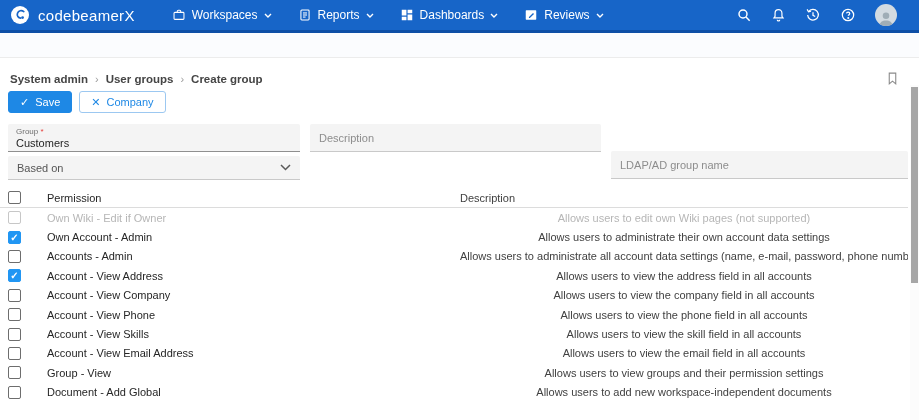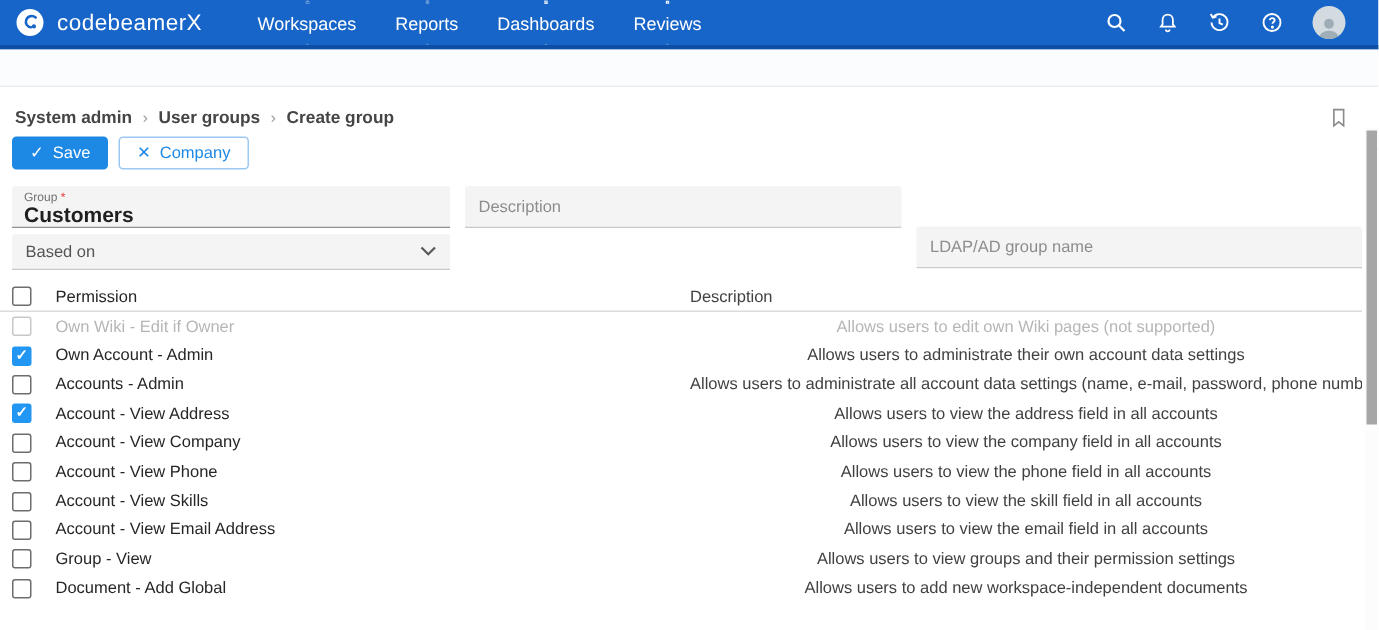--- a/index.html
+++ b/index.html
@@ -8,21 +8,21 @@
   .app { position:relative; width:919px; height:420px; background:#fff; }
 
   
   .topbar { position:absolute; top:0; left:0; right:0; height:33px;
             background:#1765c8; border-bottom:3px solid #0e4fa6;
             display:flex; align-items:center; padding:0 22px 0 10px; color:#fff; }
   .logo { display:flex; align-items:center; gap:8px; margin-right:24px; }
   .logo-text { font-size:15px; letter-spacing:.3px; color:#fff; }
   .nav { display:flex; align-items:center; gap:0; }
   .nav-item { display:flex; align-items:center; gap:6px; font-size:12px;
-              color:#fff; padding:0 13px; height:30px; cursor:pointer;flex-direction:column; }
+              color:#fff; padding:0 13px; height:30px; cursor:pointer; }
   .nav-item svg { display:block; }
   .top-right { margin-left:auto; display:flex; align-items:center; gap:19px; }
   .tr-icon { display:flex; align-items:center; justify-content:center; cursor:pointer; }
   .avatar { width:22px; height:22px; border-radius:50%; background:#d3dbe1;
             display:flex; align-items:flex-end; justify-content:center; overflow:hidden; }
 
   
   .band { position:absolute; top:33px; left:0; right:0; height:24px; background:#fbfcfe; }
   .crumbbar { position:absolute; top:57px; left:0; right:0; height:43px; background:#fff;
               border-top:1px solid #ececec; border-bottom:1px solid #e0e0e0;
@@ -40,39 +40,39 @@
          font-size:11px; border-radius:3px; padding:0 11px; cursor:pointer; }
   .btn-save { background:#1e88e5; border:1px solid #1e88e5; color:#fff; }
   .btn-cancel { background:#fff; border:1px solid #9cc8f1; color:#1e88e5; }
   .btn .glyph { font-size:11px; line-height:1; }
 
   .fields { position:absolute; top:39px; left:8px; right:11px; display:flex; gap:10px; }
   .field-group { flex:0 0 292px; height:28px; background:#f4f4f4;
                  border-bottom:1px solid #8f8f8f; border-radius:2px 2px 0 0; padding:3px 8px 0; }
   .fg-label { font-size:8px; line-height:9px; color:#6f6f6f; }
   .fg-req { color:#e53935; }
-  .fg-value { font-size:14px; line-height:14px; color:#1f1f1f;font-weight:bold; }
+  .fg-value { font-size:11px; line-height:14px; color:#1f1f1f; }
   .input-filled { height:28px; background:#f4f4f4; border:none; border-bottom:1px solid #c9c9c9;
                   border-radius:2px 2px 0 0; font-family:"Liberation Sans",sans-serif;
                   font-size:11px; color:#444; padding:0 9px; outline:none; }
   .input-desc { flex:0 0 291px; }
   .input-ldap { flex:1 1 auto;margin-top:27px; }
   .input-filled::placeholder { color:#8d8d8d; }
 
   .select { position:absolute; top:71px; left:8px; width:292px; height:24px;
             background:#f4f4f4; border-bottom:1px solid #c9c9c9; border-radius:2px 2px 0 0;
             display:flex; align-items:center; padding:0 9px; font-size:11px; color:#555; cursor:pointer; }
   .select svg { margin-left:auto; }
 
   
   .ptable { position:absolute; top:103px; left:0; right:11px; }
   .thead { display:flex; align-items:center; height:20px; border-bottom:1px solid #dcdcdc;
            font-size:11px; color:#2d2d2d; }
   .trow { display:flex; align-items:center; height:19.4px; font-size:11px;text-align:center; }
-  .cell-perm { width:460px; flex:none; display:flex; align-items:center; gap:16px;
+  .cell-perm { width:460px; flex:none; display:flex; align-items:center; gap:26px;
                padding-left:8px; color:#262626; }
   .cell-desc { flex:1; color:#414141; white-space:nowrap; overflow:hidden; }
   .cb { width:13px; height:13px; flex:none; background:#fff; border:1px solid #6d6d6d;
         border-radius:2px; position:relative; cursor:pointer; }
   .cb.checked { background:#2196f3; border-color:#2196f3; }
   .cb.checked::after { content:"✓"; position:absolute; inset:0; color:#fff; font-size:10px;
                        line-height:12px; text-align:center; font-weight:bold; }
   .trow.disabled .cell-perm, .trow.disabled .cell-desc { color:#b6b6b6; }
   .trow.disabled .cb { border-color:#c7c7c7; cursor:default; }
 

